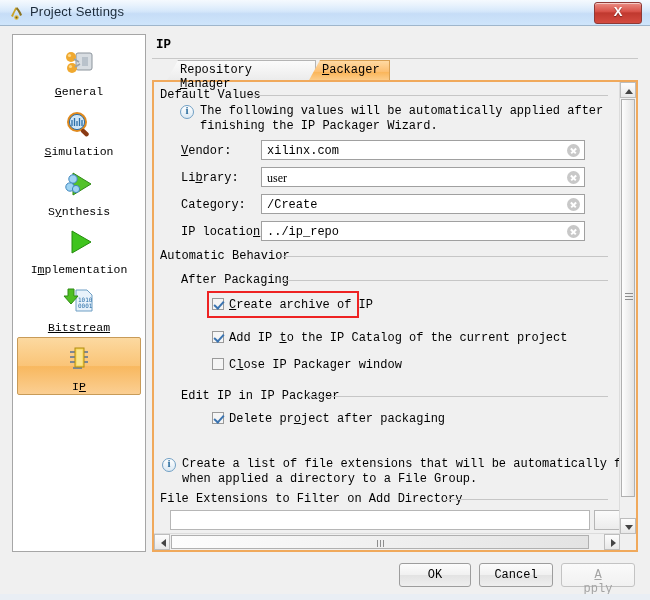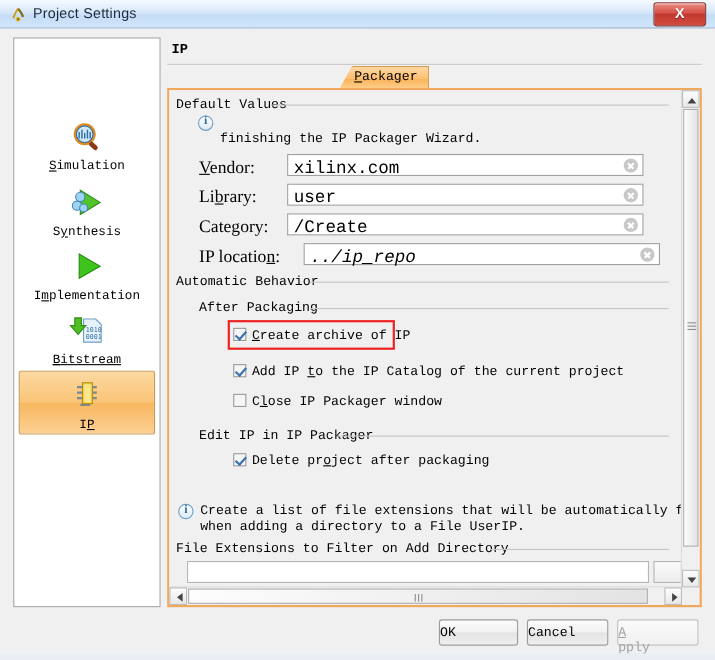--- a/index.html
+++ b/index.html
@@ -84,25 +84,25 @@
   .grp-title{font-size:12px;white-space:nowrap;}
   .grp-rule{position:absolute;height:1px;background:#c6c6c6;}
 
   .infoline{position:absolute;font-size:12px;line-height:15px;white-space:pre;}
   .infoicon{position:absolute;width:14px;height:14px;border-radius:50%;
     border:1px solid #6f9fc4;background:linear-gradient(180deg,#ffffff,#dce9f3);
     box-sizing:border-box;}
   .infoicon:after{content:"i";position:absolute;left:0;top:-2px;width:12px;text-align:center;
     font-family:"Liberation Serif",serif;font-weight:bold;font-size:11px;color:#2f6f9f;}
 
-  .flabel{position:absolute;font-size:16px;white-space:nowrap;font-family:Liberation Serif, serif;}
+  .flabel{position:absolute;font-size:12px;white-space:nowrap;}
   .flabel .mn{text-decoration:underline;}
   .finput{position:absolute;height:20px;box-sizing:border-box;background:#fff;
     border:1px solid #a0a0a0;}
-  .finput .val{position:absolute;left:5px;top:3px;font-size:16px;}
+  .finput .val{position:absolute;left:5px;top:3px;font-size:12px;}
   .clearbtn{position:absolute;right:4px;top:3px;width:13px;height:13px;border-radius:50%;
     background:#c8c8c8;cursor:pointer;}
   .clearbtn:before,.clearbtn:after{content:"";position:absolute;left:3px;top:6px;width:7px;height:1.5px;background:#fff;}
   .clearbtn:before{transform:rotate(45deg);}
   .clearbtn:after{transform:rotate(-45deg);}
 
   .chkrow{position:absolute;font-size:12px;white-space:nowrap;cursor:pointer;}
   .cbox{display:inline-block;width:12px;height:12px;border:1px solid #9a9a9a;background:#f5f5f5;
     vertical-align:-2px;margin-right:5px;position:relative;box-sizing:border-box;}
   .cbox.on:after{content:"";position:absolute;left:3px;top:0px;width:4px;height:8px;
@@ -118,21 +118,21 @@
     border:1px solid #bdbdbd;box-sizing:border-box;cursor:pointer;}
   .sb-thumb{position:absolute;background:linear-gradient(90deg,#fdfdfd,#e3e3e3);
     border:1px solid #b0b0b0;box-sizing:border-box;cursor:pointer;}
   .grip{position:absolute;}
   .grip i{display:block;background:#8d8d8d;}
   .arrow{position:absolute;width:0;height:0;}
 
   
   .btn{position:absolute;height:24px;box-sizing:border-box;
     background:linear-gradient(180deg,#fcfcfc 0%,#f1f1f1 48%,#e3e3e3 52%,#efefef 100%);
-    border:1px solid #9d9d9d;border-radius:3px;text-align:left;font-size:12px;cursor:pointer;}
+    border:1px solid #9d9d9d;border-radius:3px;text-align:center;font-size:12px;cursor:pointer;}
   .btn span{display:block;margin-top:4px;}
   .btn .mn{text-decoration:underline;}
   .btn.disabled{color:#a3a3a3;border-color:#c3c3c3;
     background:linear-gradient(180deg,#fafafa,#f1f1f1);cursor:default;}
   #statusline{position:absolute;left:0;bottom:0;width:650px;height:6px;background:#e9eef4;}
 </style>
 </head>
 <body>
 
 <div id="bg">
@@ -156,20 +156,32 @@
     <div id="title-text">Project Settings</div>
     <div id="close-btn">
       <span>X</span>
     </div>
   </div>
 
   <div id="dlgbody">
 
     <div id="sidebar">
 
+      <div class="side-item" style="top:8px;height:60px;">
+        <svg class="sico" viewBox="0 0 38 34">
+          <rect x="16" y="4" width="16" height="17" rx="2" fill="#d8dde2" stroke="#8c949c"></rect>
+          <path d="M22 8 h6 v9 h-6z" fill="#b9c2cb"></path>
+          <circle cx="11" cy="8" r="5" fill="#f0a930"></circle>
+            <circle cx="9.5" cy="6.5" r="1.6" fill="#ffd98a"></circle>
+          <circle cx="12" cy="19" r="5" fill="#f0a930"></circle>
+            <circle cx="10.5" cy="17.5" r="1.6" fill="#ffd98a"></circle>
+          <path d="M14 10 L19 13 M15 18 L20 15" stroke="#9aa3ab" stroke-width="1.6" fill="none"></path>
+        </svg>
+        <span class="lbl"><span class="mn">G</span>eneral</span>
+      </div>
 
       <div class="side-item" style="top:68px;height:60px;">
         <svg class="sico" viewBox="0 0 38 34">
           <circle cx="17" cy="13" r="10" fill="#e08a1e"></circle>
           <circle cx="17" cy="13" r="7.6" fill="#cfe6f7" stroke="#2c6fa8"></circle>
           <path d="M12 17 v-6 M14.5 17 v-8 M17 17 v-5 M19.5 17 v-8 M22 17 v-6" stroke="#2c6fa8" stroke-width="1.3"></path>
           <rect x="23" y="19" width="9" height="4.4" rx="2" transform="rotate(42 23 19)" fill="#8a3a14"></rect>
         </svg>
         <span class="lbl"><span class="mn">S</span>imulation</span>
       </div>
@@ -209,55 +221,60 @@
         </svg>
         <span class="lbl">I<span class="mn">P</span></span>
       </div>
     </div>
 
     <div id="rightpane">
       <div id="pane-title">IP</div>
       <div id="pane-title-rule"></div>
 
       <div id="tabs">
+        <div class="tab inactive" id="tab0">
+          <div class="tab-shape"></div>
+          <div class="tlabel">Repository <span class="mn">M</span>anager</div>
+        </div>
         <div class="tab active" id="tab1">
           <div class="tab-shape"></div>
           <div class="tlabel"><span class="mn">P</span>ackager</div>
         </div>
       </div>
 
       <div id="content">
         <div id="content-inner">
 
           <div class="grp grp-title" style="top:6px;left:6px;">Default Values</div>
           <div class="grp-rule" style="left:92px;top:13px;width:362px;"></div>
 
           <div class="infoicon" style="left:26px;top:23px;"></div>
+          <div class="infoline" style="left:46px;top:22px;">The following values will be automatically applied after</div>
           <div class="infoline" style="left:46px;top:37px;">finishing the IP Packager Wizard.</div>
 
           <div class="flabel" style="left:27px;top:62px;"><span class="mn">V</span>endor:</div>
           <div class="finput" style="left:107px;top:58px;width:324px;">
             <span class="val">xilinx.com</span>
             <span class="clearbtn"></span>
           </div>
 
           <div class="flabel" style="left:27px;top:89px;">Li<span class="mn">b</span>rary:</div>
-          <div class="finput" style="left:107px;top:85px;width:324px;">
+          <div class="finput" style="left:107px;top:85px;width:324px;font-family:Liberation Serif, serif;">
             <span class="val">user</span>
             <span class="clearbtn"></span>
           </div>
 
           <div class="flabel" style="left:27px;top:116px;">Cate<span class="mn">g</span>ory:</div>
           <div class="finput" style="left:107px;top:112px;width:324px;">
             <span class="val">/Create</span>
             <span class="clearbtn"></span>
           </div>
 
           <div class="flabel" style="left:27px;top:143px;">IP locatio<span class="mn">n</span>:</div>
-          <div class="finput" style="left:122px;top:139px;width:324px;font-style:italic;">
+          <div class="finput" style="left:107px;top:139px;width:324px;">
             <span class="val">../ip_repo</span>
             <span class="clearbtn"></span>
           </div>
 
           <div class="grp grp-title" style="top:167px;left:6px;">Automatic Behavior</div>
           <div class="grp-rule" style="left:128px;top:174px;width:326px;"></div>
 
           <div class="grp grp-title" style="top:191px;left:27px;">After Packaging</div>
           <div class="grp-rule" style="left:128px;top:198px;width:326px;"></div>
 
@@ -277,21 +294,21 @@
 
           <div class="grp grp-title" style="top:307px;left:27px;">Edit IP in IP Packager</div>
           <div class="grp-rule" style="left:152px;top:314px;width:302px;"></div>
 
           <div class="chkrow" style="left:58px;top:330px;">
             <span class="cbox on"></span><span>Delete pr<span class="mn">o</span>ject after packaging</span>
           </div>
 
           <div class="infoicon" style="left:8px;top:376px;"></div>
           <div class="infoline" style="left:28px;top:375px;">Create a list of file extensions that will be automatically filtered</div>
-          <div class="infoline" style="left:28px;top:390px;">when adding a directory to a File UserIP.</div>
+          <div class="infoline" style="left:28px;top:390px;">when applied a directory to a File Group.</div>
 
           <div class="grp grp-title" style="top:410px;left:6px;">File Extensions to Filter on Add Directory</div>
           <div class="grp-rule" style="left:292px;top:417px;width:162px;"></div>
 
           <div style="position:absolute;left:16px;top:428px;width:420px;height:20px;border:1px solid #b6b6b6;background:#fff;box-sizing:border-box;"></div>
           <div style="position:absolute;left:440px;top:428px;width:26px;height:20px;border:1px solid #b6b6b6;background:linear-gradient(180deg,#fbfbfb,#ececec);box-sizing:border-box;"></div>
         </div>
 
         <div class="vsb">
           <div class="sb-btn" style="top:0;left:0;">

